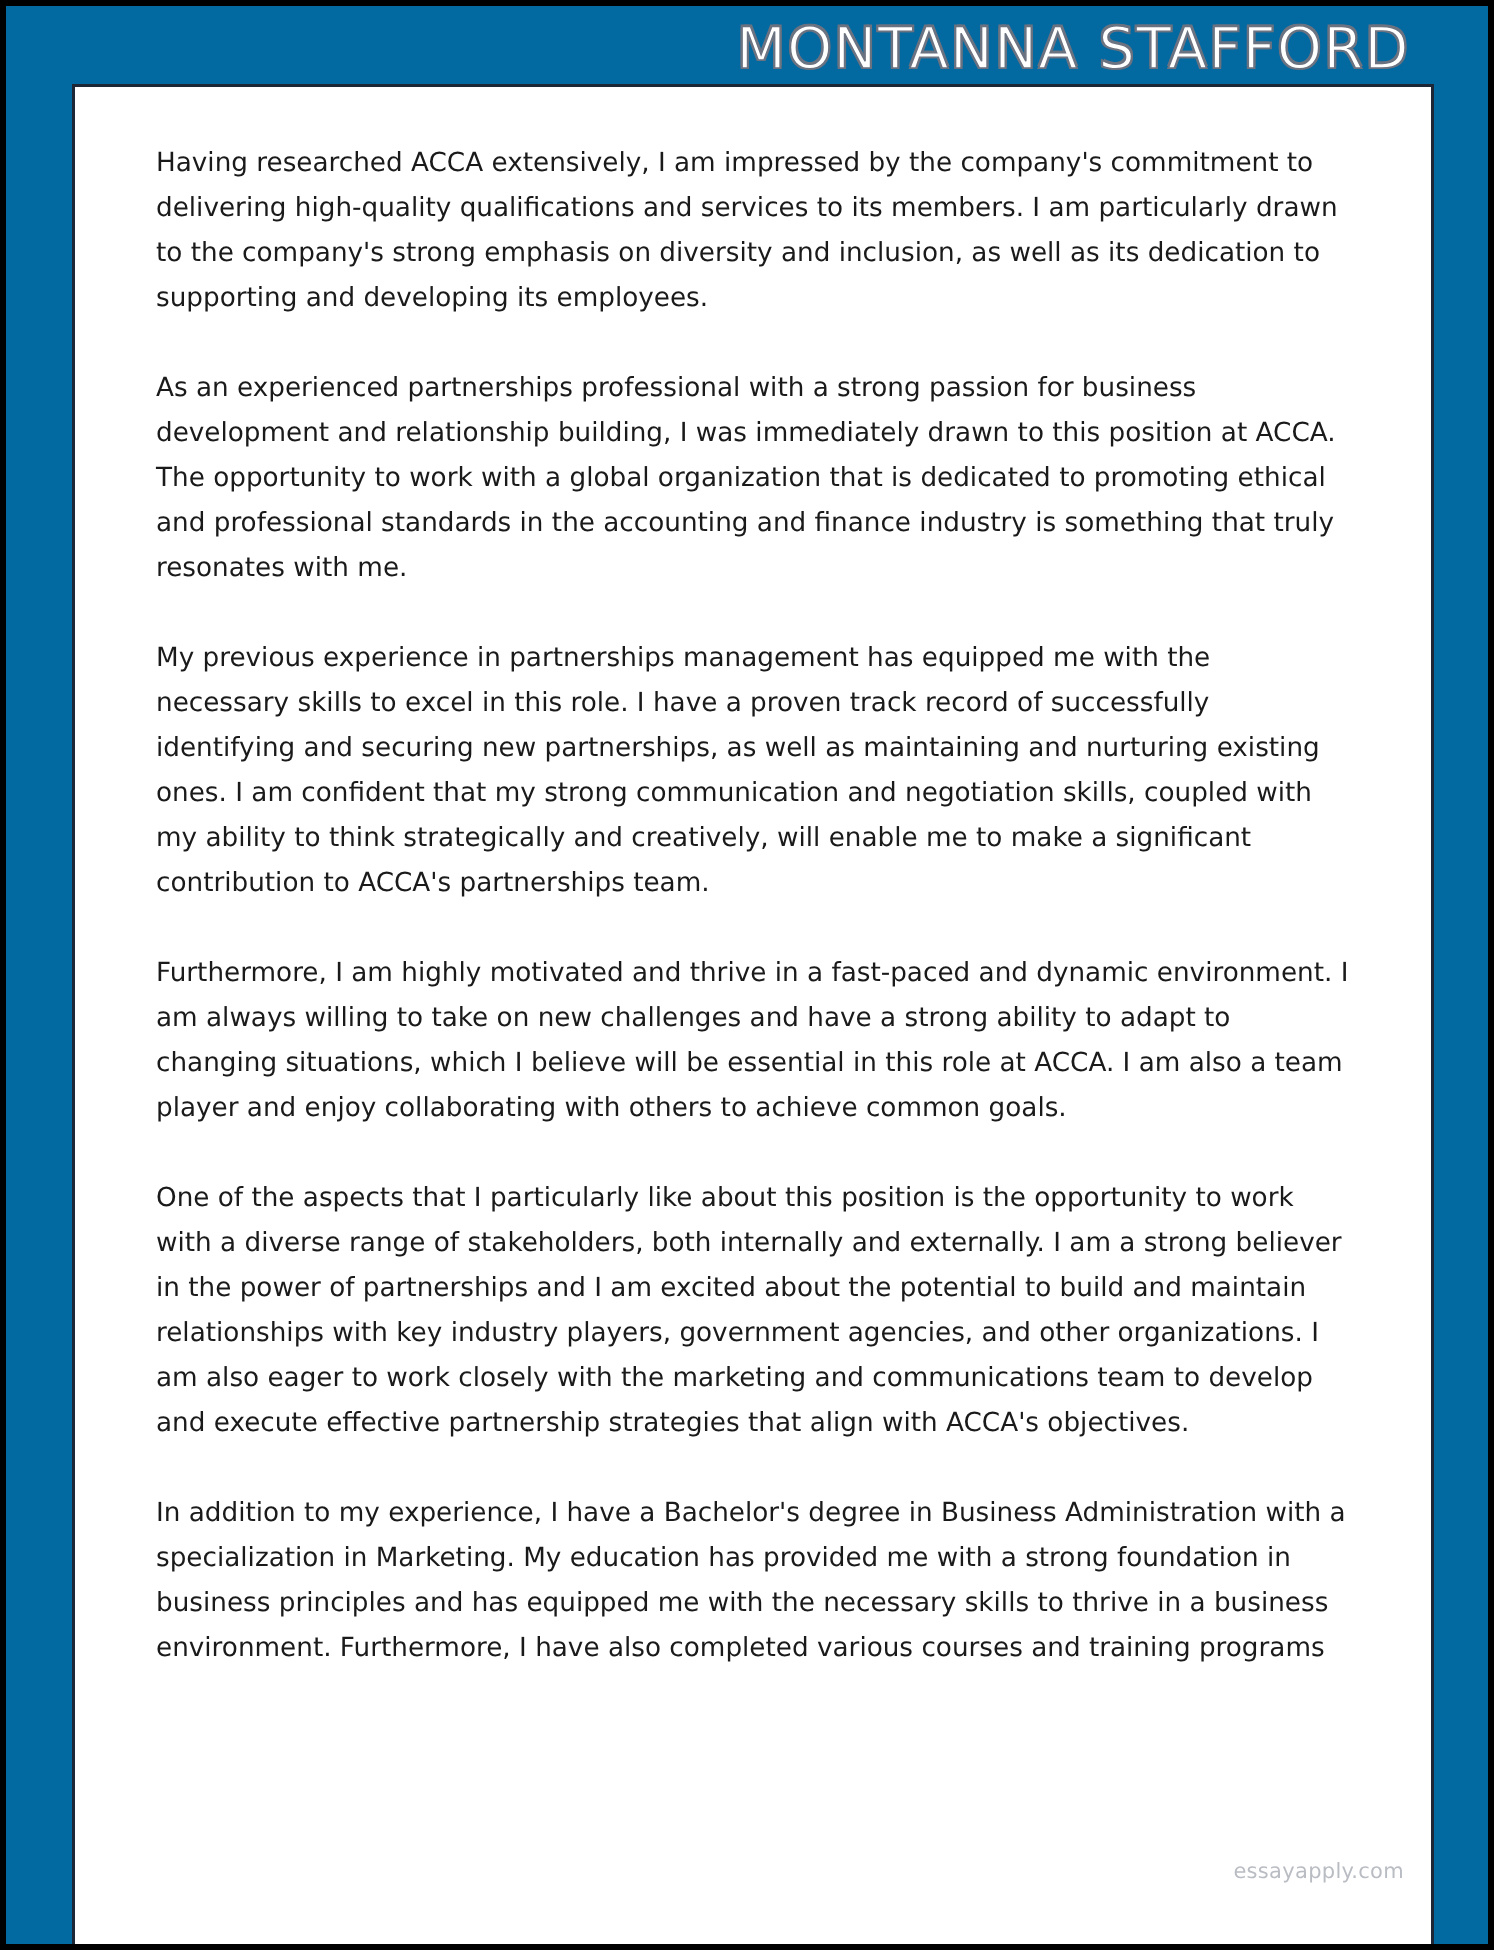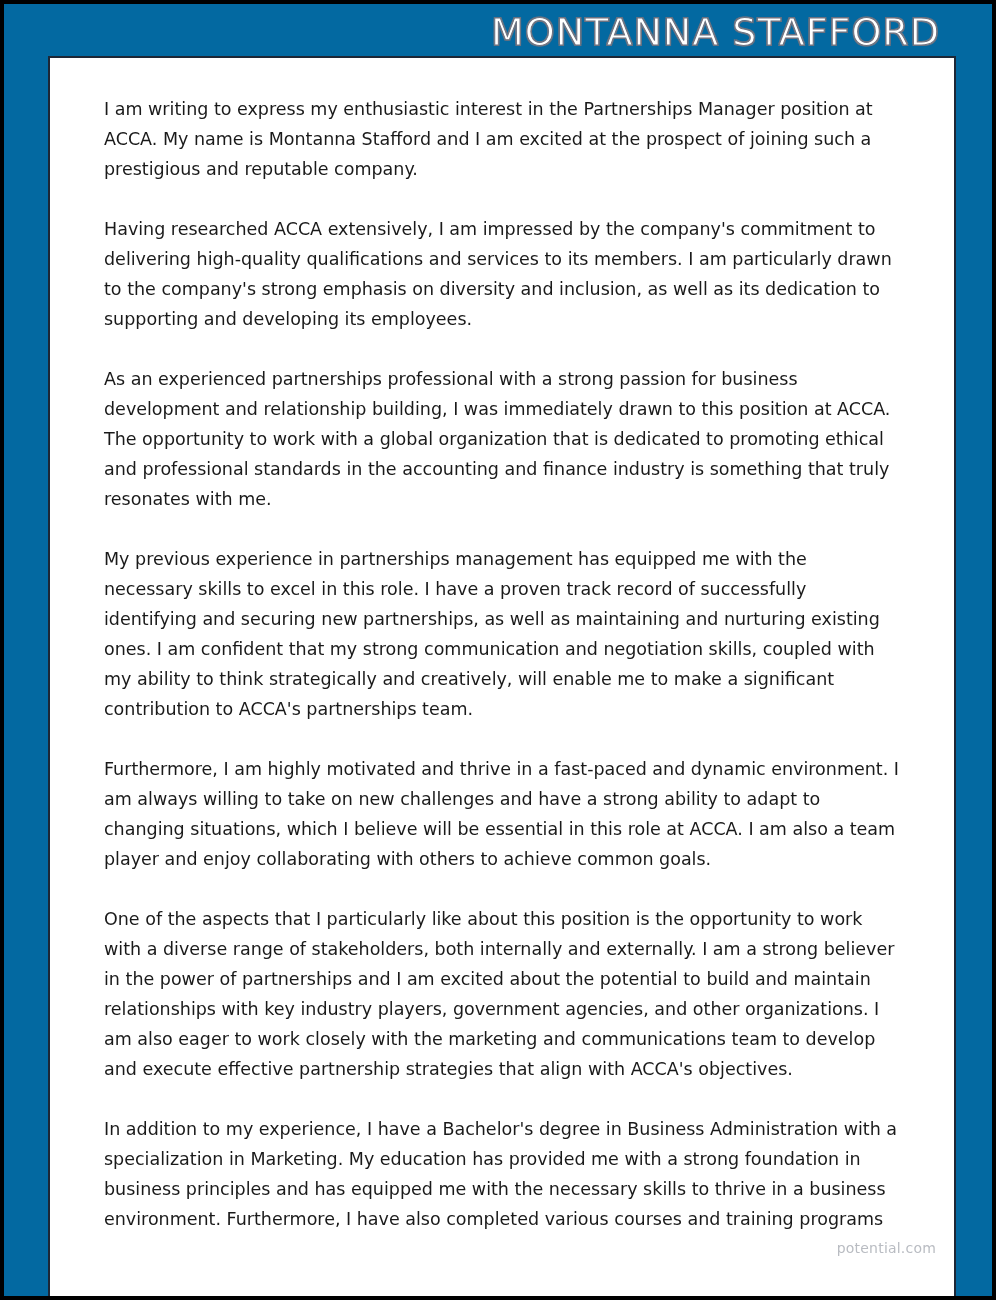--- a/index.html
+++ b/index.html
@@ -91,26 +91,25 @@
 
 <div class="page">
 
   <div class="header">
     <div class="header-name">MONTANNA STAFFORD</div>
   </div>
 
   <div class="letter-sheet">
     <div class="letter-inner">
       <div class="letter-body">
-        <p>I am writing to express my enthusiastic interest in the Partnerships Manager position at ACCA. My name is Montanna Stafford and I am excited at the prospect of joining such a prestigious and reputable company.</p>
         <p>Having researched ACCA extensively, I am impressed by the company's commitment to delivering high-quality qualifications and services to its members. I am particularly drawn to the company's strong emphasis on diversity and inclusion, as well as its dedication to supporting and developing its employees.</p>
         <p>As an experienced partnerships professional with a strong passion for business development and relationship building, I was immediately drawn to this position at ACCA. The opportunity to work with a global organization that is dedicated to promoting ethical and professional standards in the accounting and finance industry is something that truly resonates with me.</p>
         <p>My previous experience in partnerships management has equipped me with the necessary skills to excel in this role. I have a proven track record of successfully identifying and securing new partnerships, as well as maintaining and nurturing existing ones. I am confident that my strong communication and negotiation skills, coupled with my ability to think strategically and creatively, will enable me to make a significant contribution to ACCA's partnerships team.</p>
         <p>Furthermore, I am highly motivated and thrive in a fast-paced and dynamic environment. I am always willing to take on new challenges and have a strong ability to adapt to changing situations, which I believe will be essential in this role at ACCA. I am also a team player and enjoy collaborating with others to achieve common goals.</p>
         <p>One of the aspects that I particularly like about this position is the opportunity to work with a diverse range of stakeholders, both internally and externally. I am a strong believer in the power of partnerships and I am excited about the potential to build and maintain relationships with key industry players, government agencies, and other organizations. I am also eager to work closely with the marketing and communications team to develop and execute effective partnership strategies that align with ACCA's objectives.</p>
         <p>In addition to my experience, I have a Bachelor's degree in Business Administration with a specialization in Marketing. My education has provided me with a strong foundation in business principles and has equipped me with the necessary skills to thrive in a business environment. Furthermore, I have also completed various courses and training programs</p>
       </div>
     </div>
   </div>
 
-  <div class="watermark">potential.com</div>
+  <div class="watermark">essayapply.com</div>
 
 </div>
 
 </body></html>

